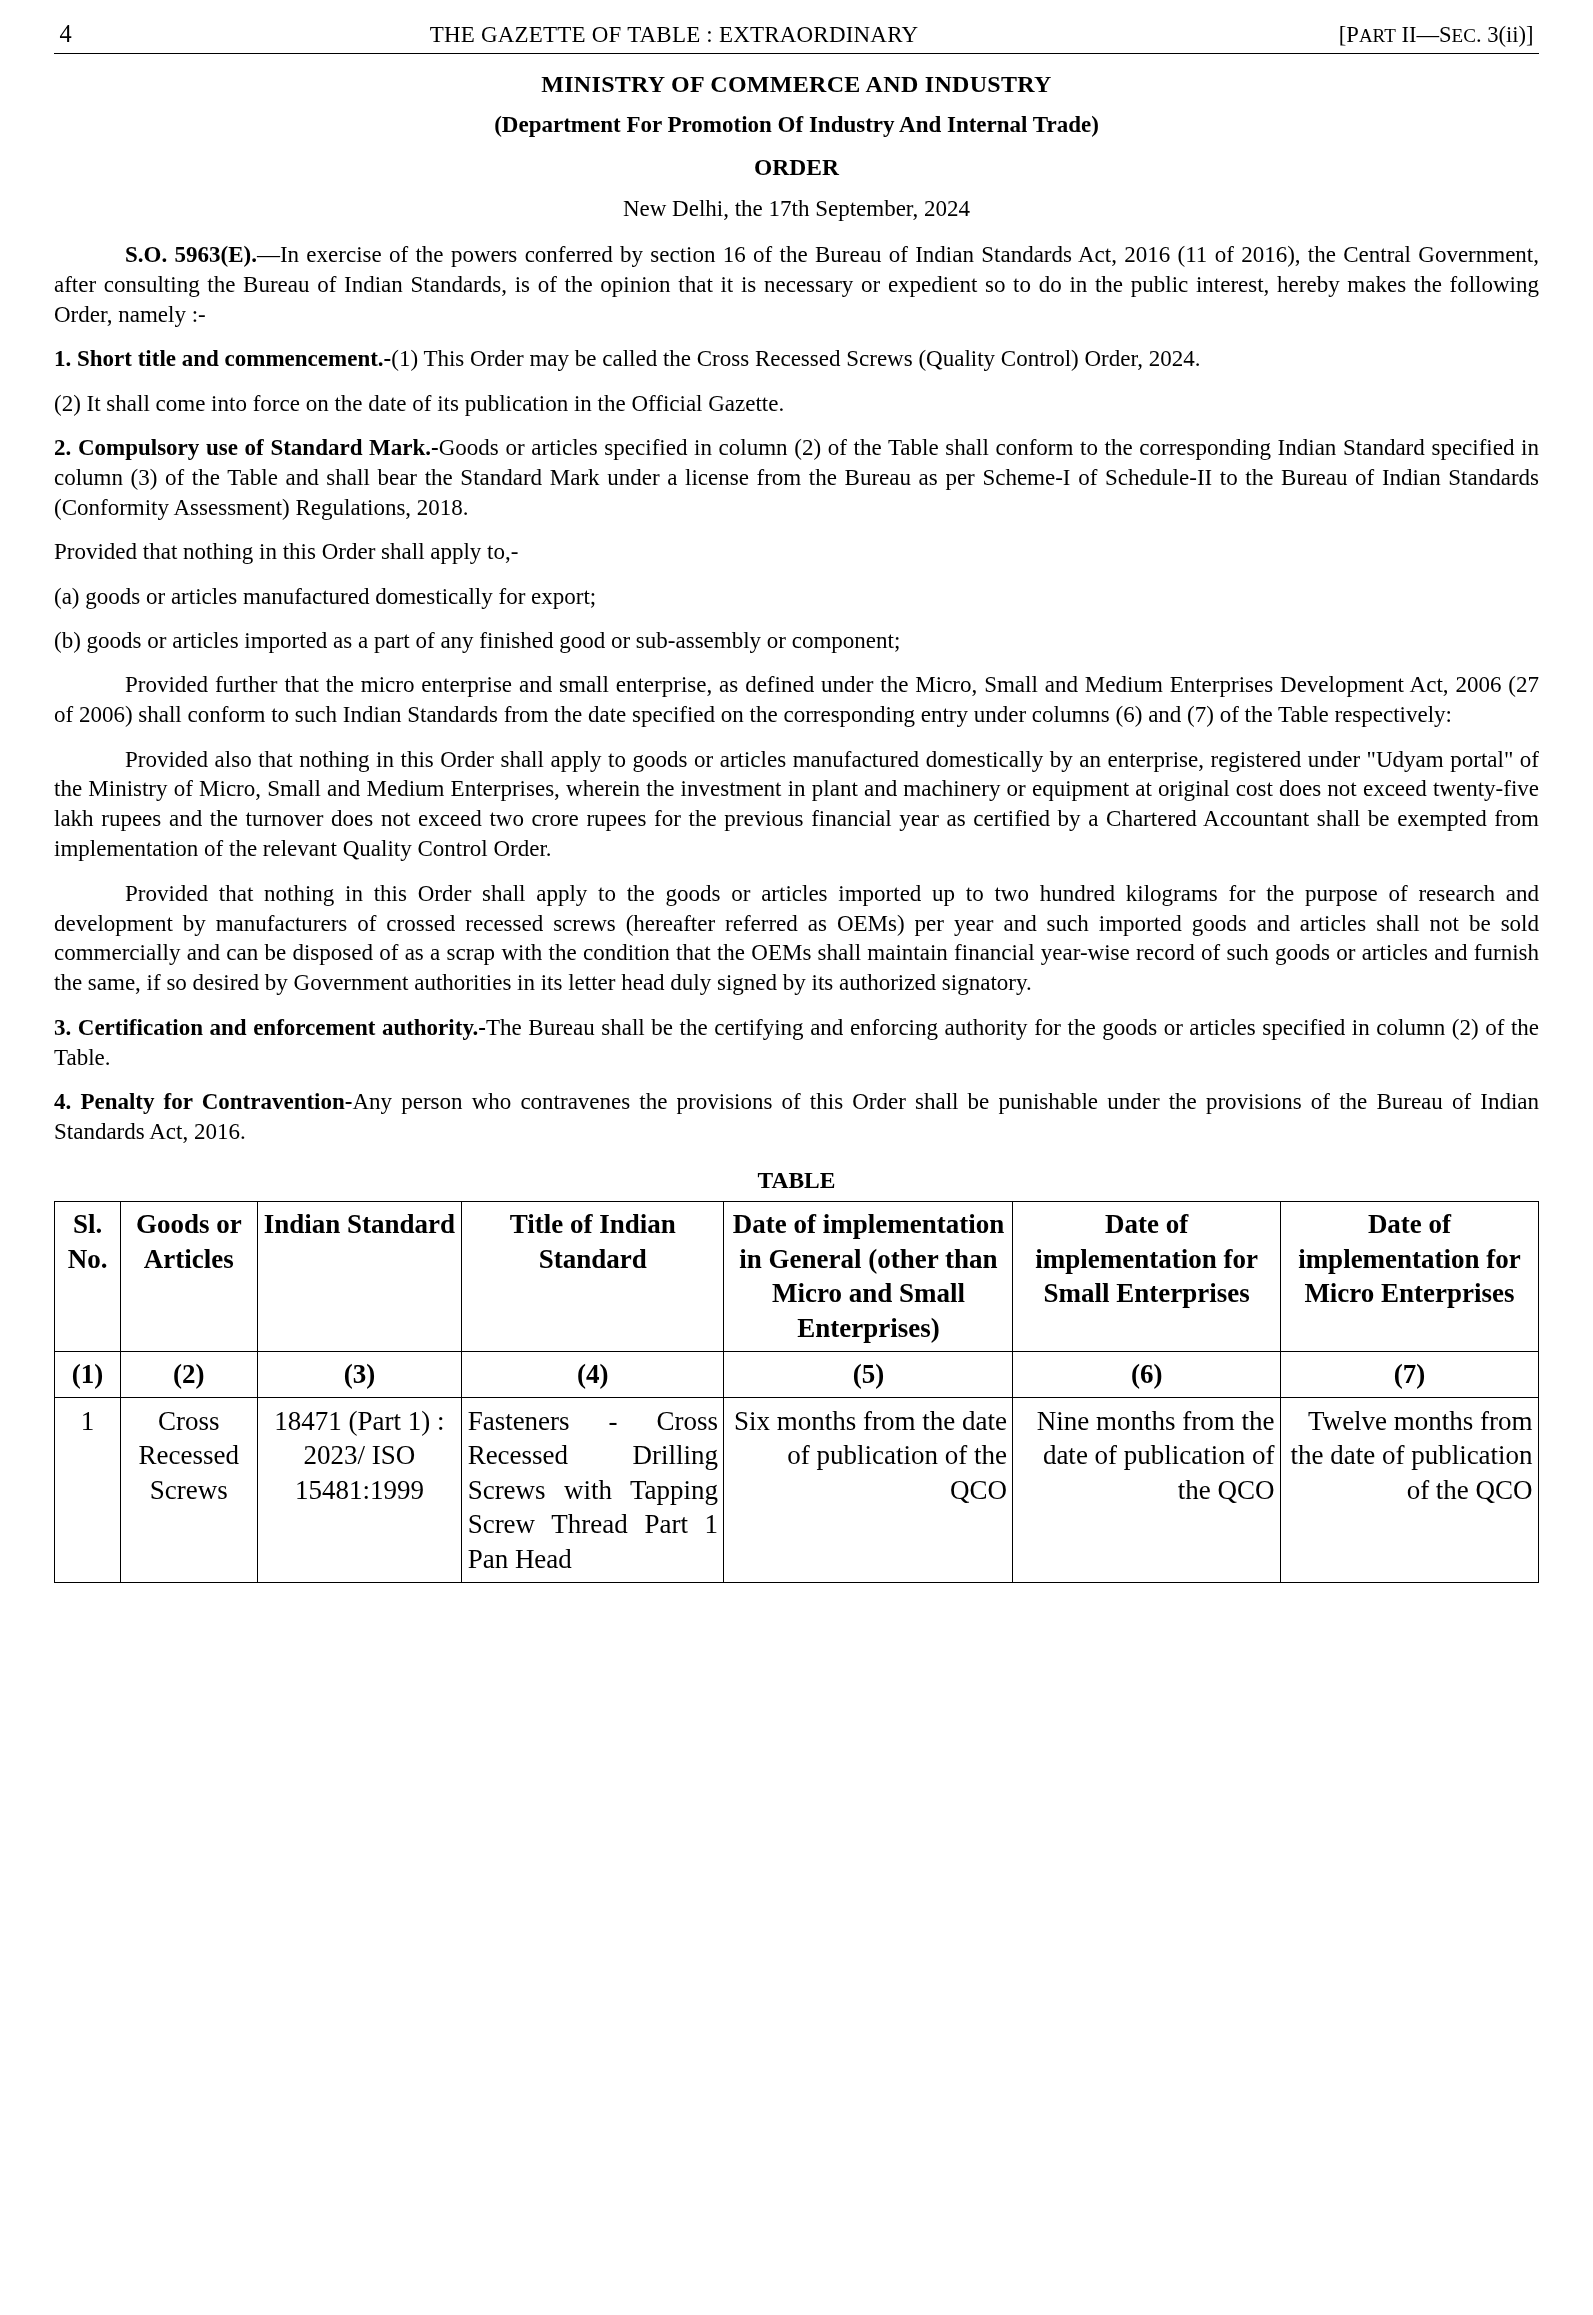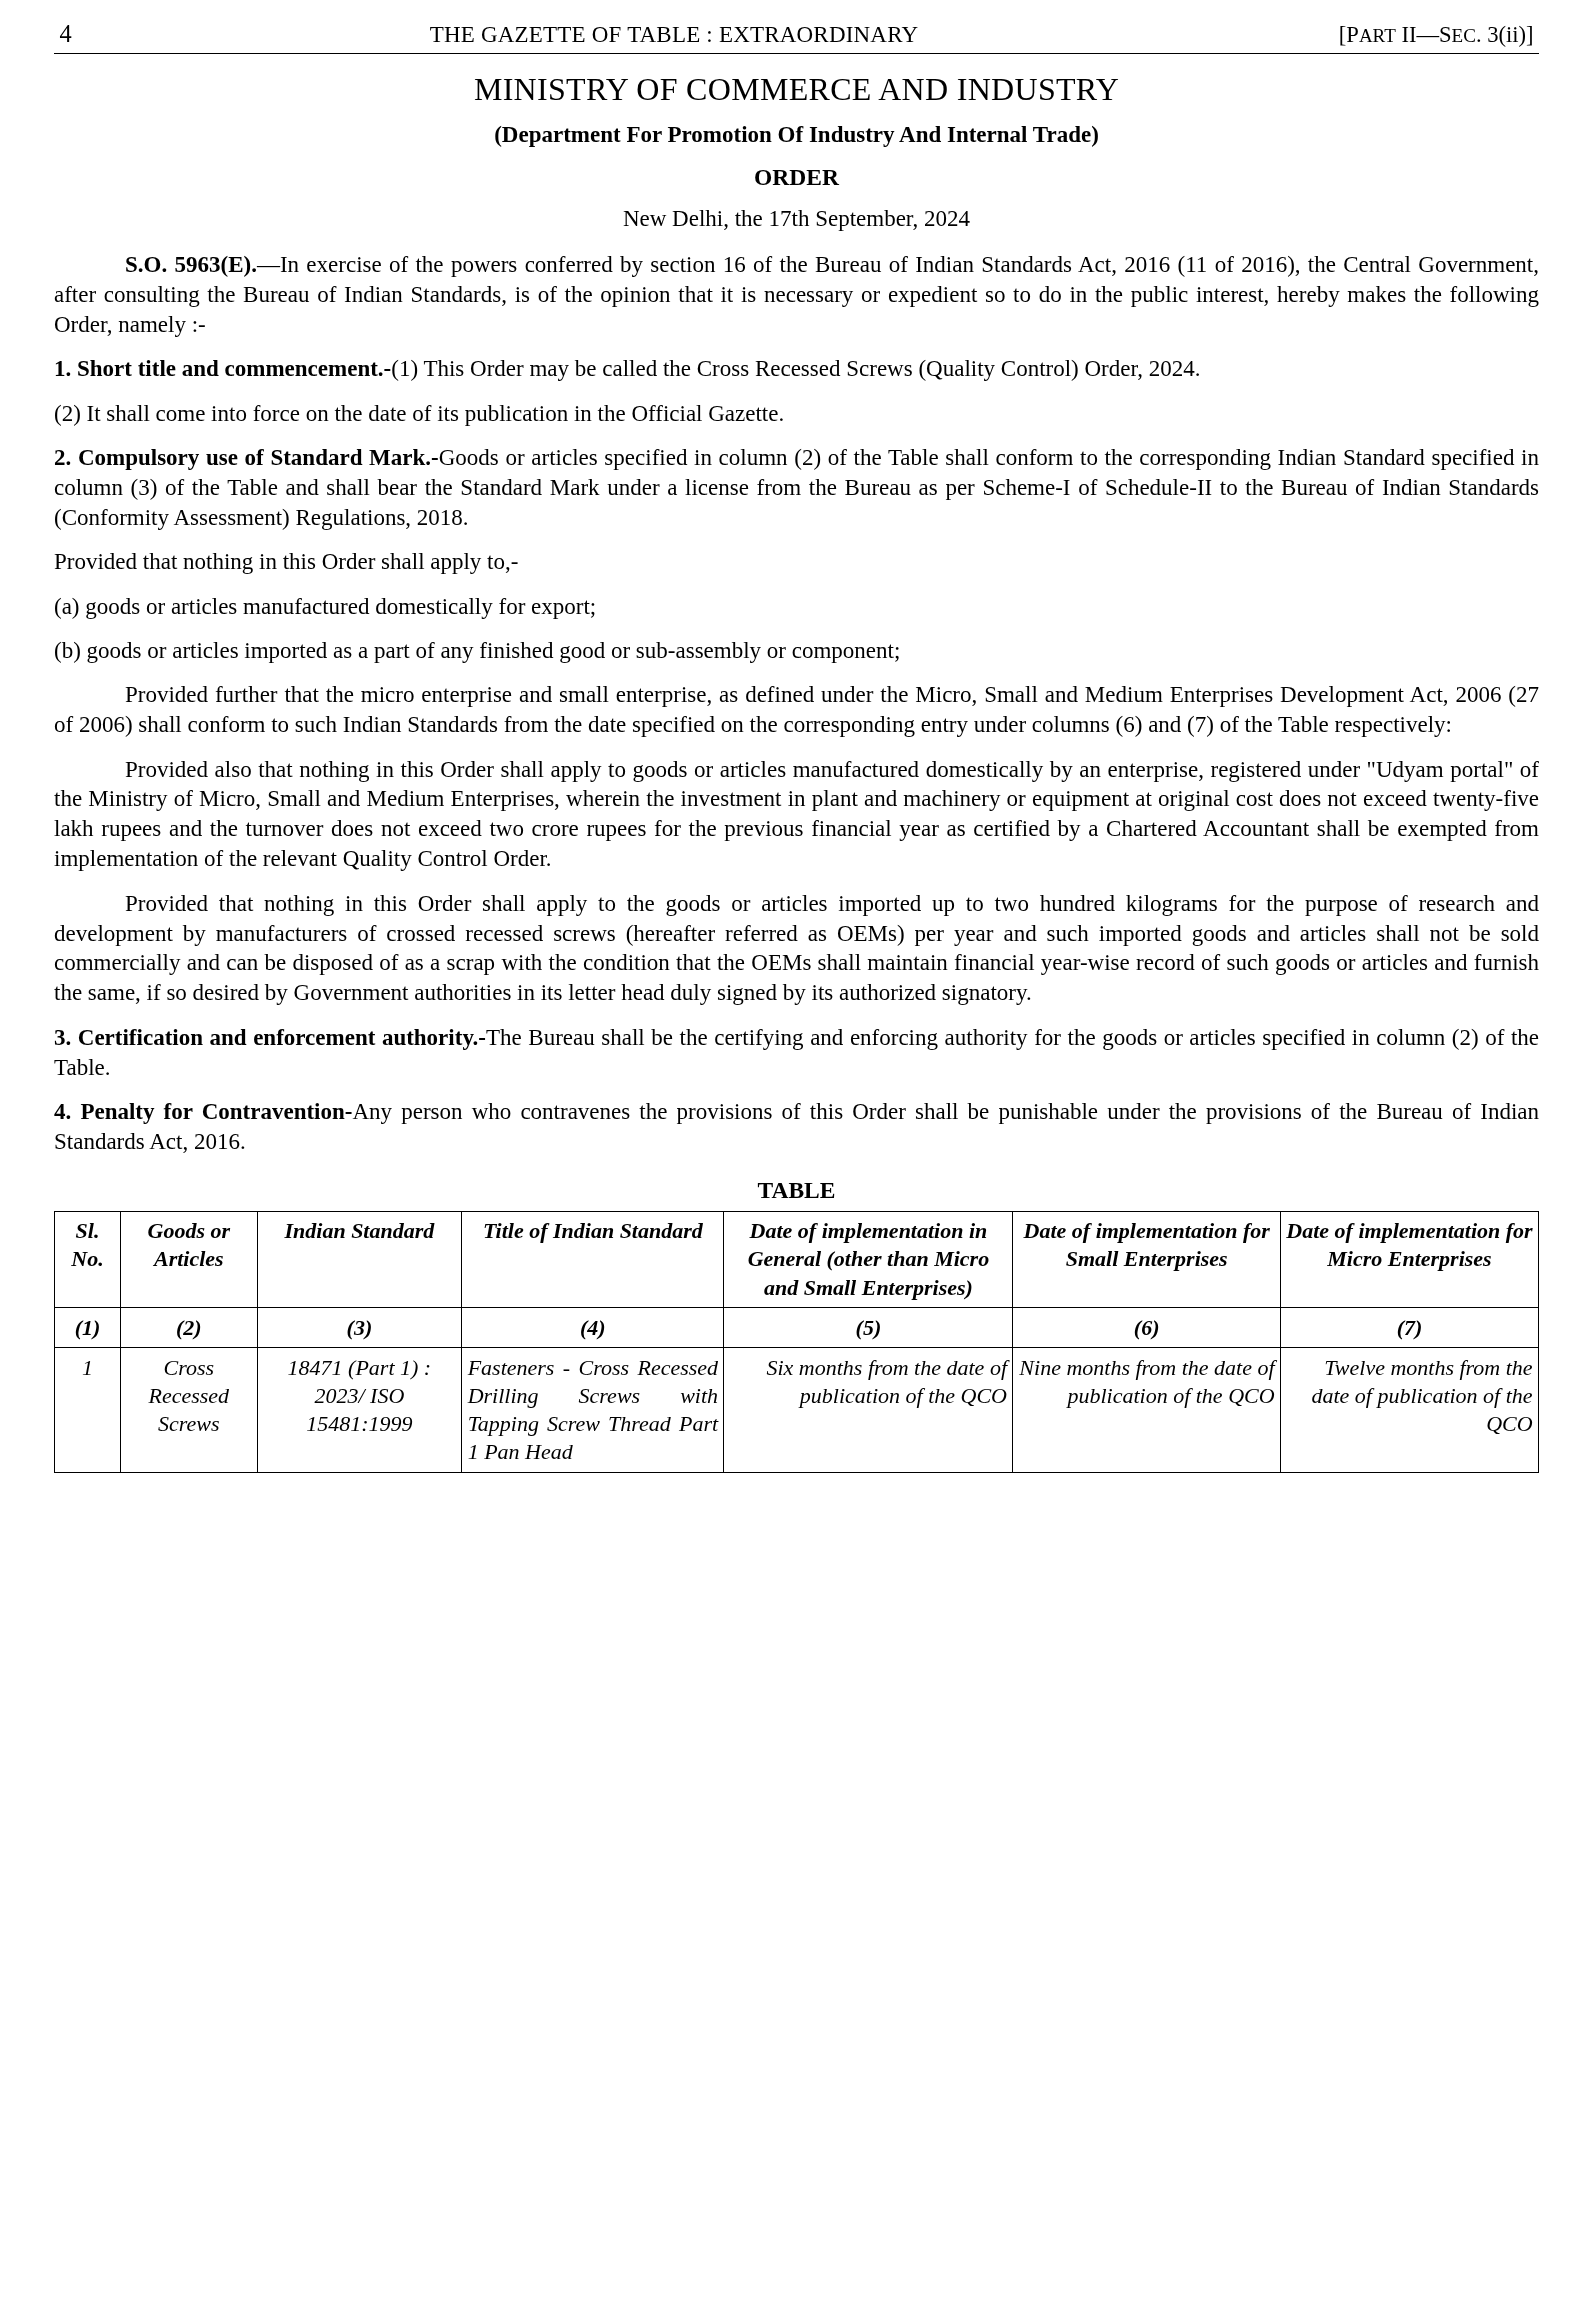--- a/index.html
+++ b/index.html
@@ -47,22 +47,22 @@
   }
   .rule {
     border-top: 1.8px solid #000;
     margin: 0 0 16.3px 0;
   }
   
   .center {
     text-align: center;
   }
   .h-ministry {
-    font-weight: normal;
-    font-size: 32px;
+    font-weight: bold;
+    font-size: 24px;
     letter-spacing: 0.3px;
     margin: 9px 0 14.5px 0;
   }
   .h-department {
     font-weight: bold;
     font-size: 23px;
     margin: 0 0 16.3px 0;
   }
   .h-order {
     font-weight: bold;
@@ -94,24 +94,23 @@
     font-size: 23.5px;
     margin: 20px 0 7.2px 0;
   }
   table.qco {
     border-collapse: collapse;
     width: 100%;
     table-layout: fixed;
   }
   table.qco th, table.qco td {
     border: 1.8px solid #000;
-    font-size: 22px;
+    font-size: 27px;
     vertical-align: top;
     padding: 5.4px 5.4px;
-    font-style: italic;
   }
   table.qco th {
     text-align: center;
     font-weight: bold;
     line-height: 1.28;
   }
   table.qco td {
     line-height: 1.28;
   }
   td.num, td.colnum {

